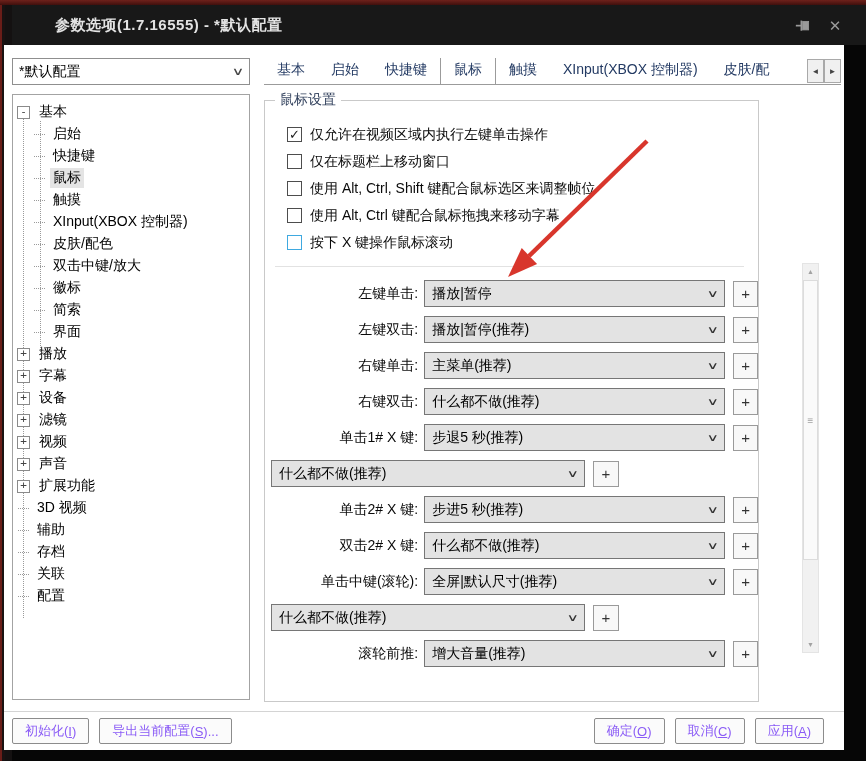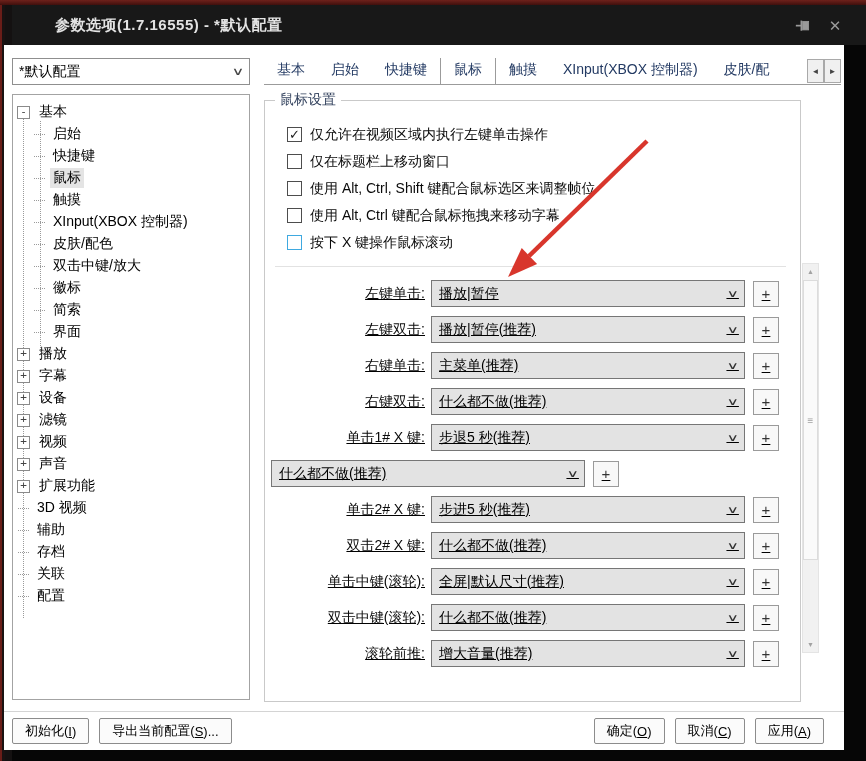--- a/index.html
+++ b/index.html
@@ -47,37 +47,37 @@
   .tabstrip { position:absolute; left:260px; top:13px; width:577px; height:27px;
               border-bottom:1px solid #9b9b9b; display:flex; align-items:flex-end; overflow:hidden; }
   .tab { font-size:14px; color:#233a63; padding:4px 13px 5px 13px; white-space:nowrap; cursor:default; }
   .tab.active { background:#fff; border:1px solid #9b9b9b; border-bottom:1px solid #fff;
                 margin-bottom:-1px; padding-top:5px; }
   .tab-arrows { position:absolute; right:0; bottom:1px; display:flex; }
   .scrollbtn { width:17px; height:24px; background:#f0f0f0; border:1px solid #a9a9a9;
                font-size:8px; color:#444; display:flex; align-items:center; justify-content:center; }
 
   
-  .group { position:absolute; left:260px; top:55px; width:537px; height:602px;
+  .group { position:absolute; left:260px; top:55px; width:495px; height:602px;
            border:1px solid #c9c9c9; }
   .gtitle { position:absolute; top:-10px; left:10px; background:#fff; padding:0 5px;
             font-size:14px; color:#33425e; }
   .cb-section { padding:20px 0 0 22px; }
   .cbrow { display:flex; align-items:center; height:27px; }
   .cbox { width:15px; height:15px; border:1px solid #4d4d4d; background:#fff; margin-right:8px;
           display:flex; align-items:center; justify-content:center; }
   .cbox .mark { visibility:hidden; font-size:13px; font-weight:bold; color:#1a1a1a; line-height:13px; }
   .cbox.checked .mark { visibility:visible; }
   .cbox.focused { border-color:#3fa9e0; }
   .cblabel { font-size:14px; color:#0a0a0a; }
   .sep { margin:10px 14px 0 10px; border-top:1px solid #e2e2e2; }
 
   
   .rows { margin-top:13px; }
-  .drow { display:flex; align-items:center; height:27px; margin-bottom:9px;text-decoration:underline; }
+  .drow { display:flex; align-items:center; height:27px; margin-bottom:9px; }
   .dlabel { width:160px; text-align:right; font-size:14px; color:#0a0a0a; white-space:nowrap; }
   .combo { margin-left:6px; width:314px; height:27px; background:#e3e3e3;
            border:1px solid #767676; display:flex; align-items:center; padding-left:7px; }
   .cval { font-size:14px; color:#000; }
   .combo .chev { margin-left:auto; margin-right:8px; color:#333; font-size:10px; transform:scaleX(1.7); }
   .plus { margin-left:8px; width:26px; height:26px; background:#f8f8f8; border:1px solid #9a9a9a;
           font-size:15px; color:#333; display:flex; align-items:center; justify-content:center; }
 
   
   .sbar { position:absolute; left:537px; top:162px; width:17px; height:390px; background:#f1f1f1;
@@ -86,21 +86,21 @@
             justify-content:center; font-size:7px; color:#a2a2a2; }
   .sup { top:0; } .sdown { bottom:0; }
   .sthumb { position:absolute; left:0; top:16px; width:15px; height:280px; background:#fafafa;
             border:1px solid #dcdcdc; display:flex; align-items:center; justify-content:center;
             color:#a0a0a0; font-size:10px; }
 
   
   .footer { position:absolute; left:0; bottom:0; width:100%; height:39px;
             border-top:1px solid #d4d4d4; display:flex; align-items:center; background:#fff; }
   .fbtn { height:26px; padding:0 12px; background:#fbfbfb; border:1px solid #8c8c8c; border-radius:2px;
-          font-size:13px; color:#000000; display:flex; align-items:center; margin-right:10px;
+          font-size:13px; color:#8b5cf6; display:flex; align-items:center; margin-right:10px;
           font-family:"Liberation Sans",sans-serif; }
   .fbtn .u { text-decoration:underline; }
   .fleft { display:flex; margin-left:8px; }
   .fright { display:flex; margin-left:auto; margin-right:10px; }
   .fbtn span { pointer-events:none; }
 
   
   .arrow-overlay { position:absolute; left:0; top:0; width:866px; height:761px;
                    pointer-events:none; z-index:50; }
 </style>
@@ -347,21 +347,20 @@
       </div>
       <div class="drow">
         <span class="dlabel">单击中键(滚轮):</span>
         <div class="combo">
             <span class="cval">全屏|默认尺寸(推荐)</span>
             <span class="chev">∨</span>
           </div>
         <div class="plus">+</div>
       </div>
       <div class="drow">
-        <span class="dlabel">双击中键(滚轮):</span>
         <div class="combo">
             <span class="cval">什么都不做(推荐)</span>
             <span class="chev">∨</span>
           </div>
         <div class="plus">+</div>
       </div>
       <div class="drow">
         <span class="dlabel">滚轮前推:</span>
         <div class="combo">
             <span class="cval">增大音量(推荐)</span>

